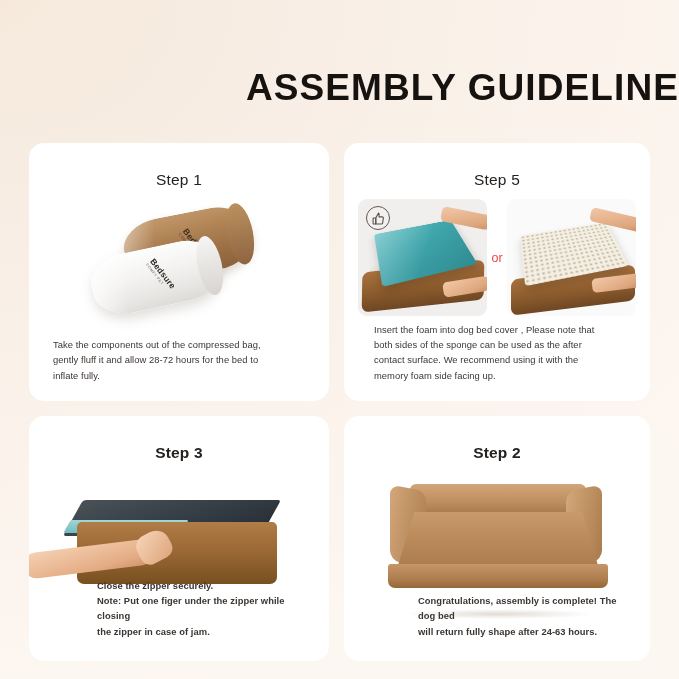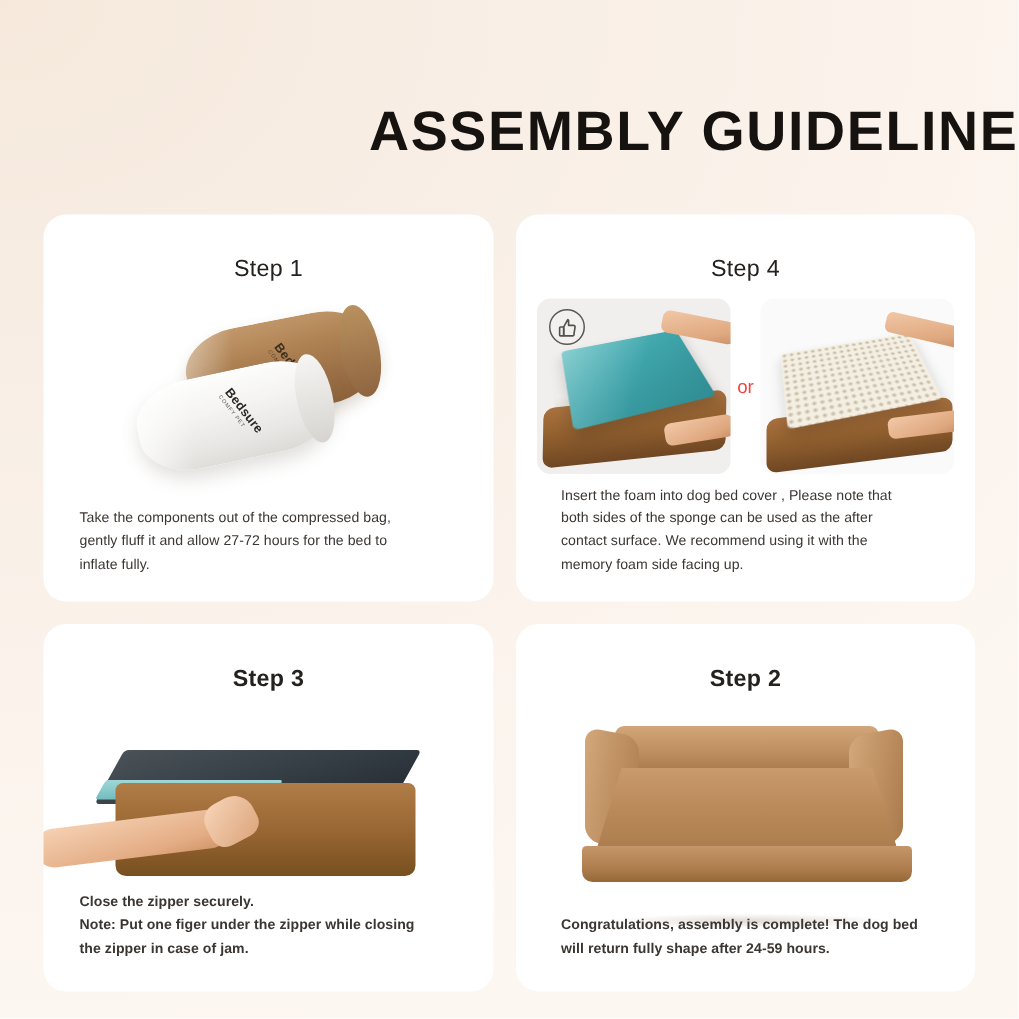--- a/index.html
+++ b/index.html
@@ -70,21 +70,21 @@
     left: 24px;
     right: 20px;
     bottom: 18px;
     font-size: 9.4px;
     line-height: 1.62;
     color: #3b3632;
     letter-spacing: .05px;
     white-space: pre-line;
   }
   .card.c2 .caption { left: 30px; right: 14px; }
-  .card.r2 .caption { bottom: 22px; }
+  .card.r2 .caption { bottom: 22px; margin-left: 44px; }
 
   
   .art {
     position: absolute;
     left: 0; right: 0;
     top: 58px;
     height: 120px;
   }
   .card.r2 .art { top: 60px; height: 145px; }
 
@@ -380,26 +380,26 @@
           <div class="roll roll-white">
             <div class="brand brand-white">
               <span>Bedsure</span>
               <span class="sub">COMFY PET</span>
             </div>
           </div>
         </div>
       </div>
 
       <div class="caption">Take the components out of the compressed bag,
-gently fluff it and allow 27-72 hours for the bed to
+gently fluff it and allow 28-72 hours for the bed to
 inflate fully.</div>
     </div>
 
     <div class="card r1 c2">
-      <div class="step-title">Step 4</div>
+      <div class="step-title">Step 5</div>
 
       <div class="dual">
 
         <div class="subshot left">
           <div class="thumb-badge">
             <svg viewBox="0 0 24 24" fill="none" stroke="#55504d" stroke-width="2" stroke-linecap="round" stroke-linejoin="round">
               <path d="M7 22V11l5-9 1 1v6h6a2 2 0 0 1 2 2.3l-1.3 8A2 2 0 0 1 17.7 22H7z"></path>
               <rect x="2" y="11" width="5" height="11" rx="1"></rect>
             </svg>
           </div>
@@ -453,17 +453,17 @@
           <div class="s4-back ribbed-h"></div>
           <div class="s4-arm-l ribbed-v"></div>
           <div class="s4-arm-r ribbed-v"></div>
           <div class="s4-seat ribbed-v"></div>
           <div class="s4-front ribbed-h"></div>
           <div class="shadow-soft"></div>
         </div>
       </div>
 
       <div class="caption">Congratulations, assembly is complete! The dog bed
-will return fully shape after 24-59 hours.</div>
+will return fully shape after 24-63 hours.</div>
     </div>
 
   </div>
 </div>
 
 </body></html>

